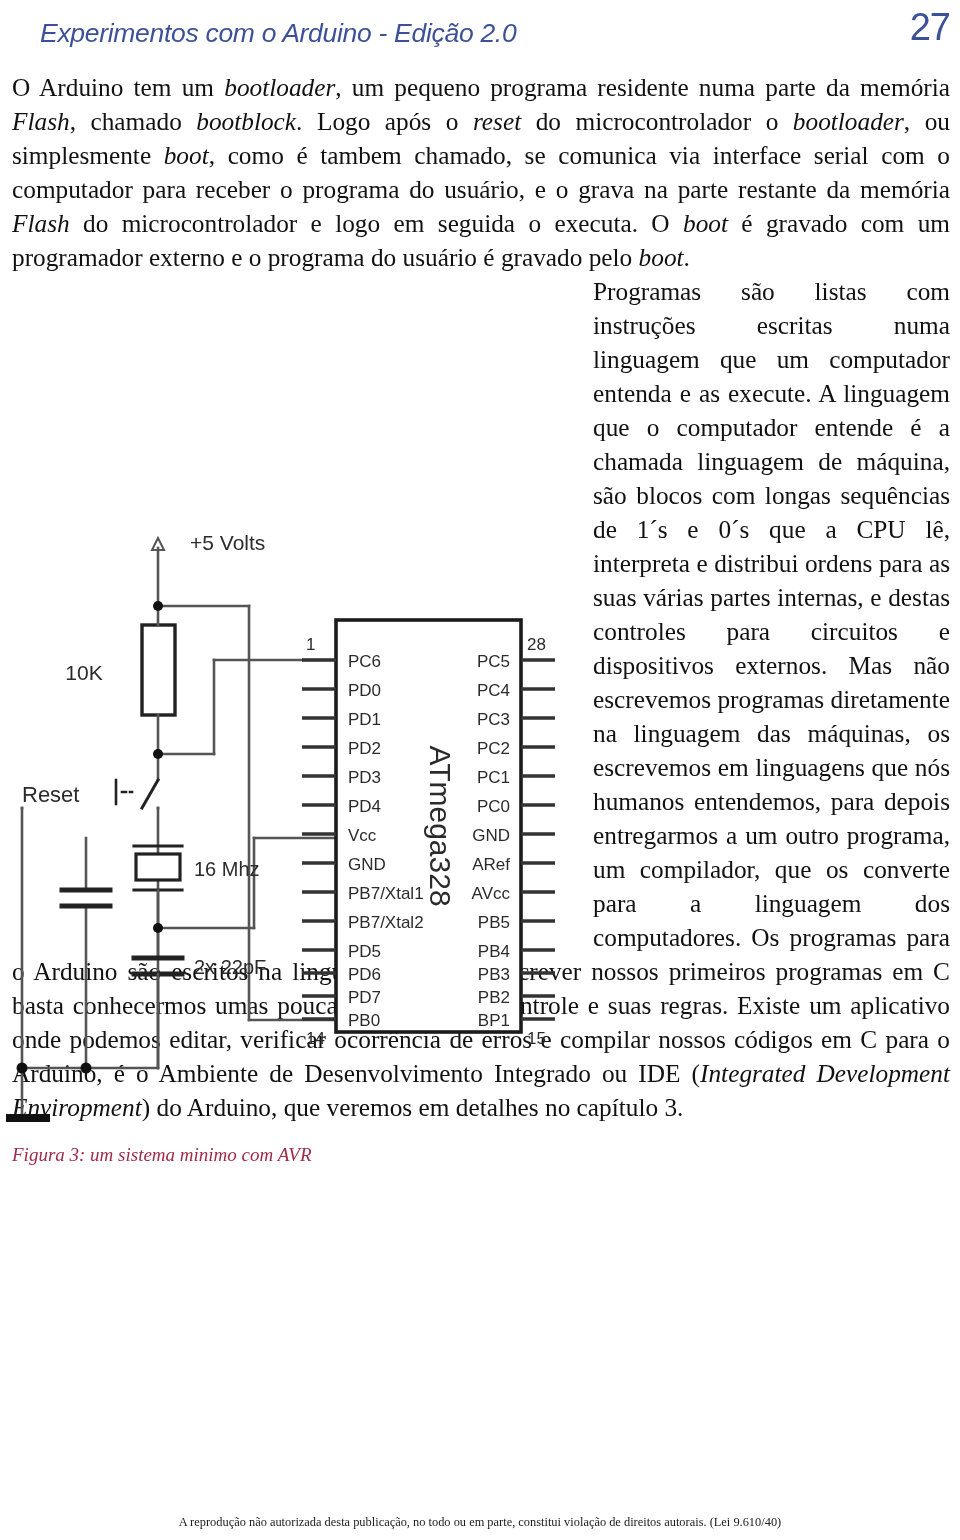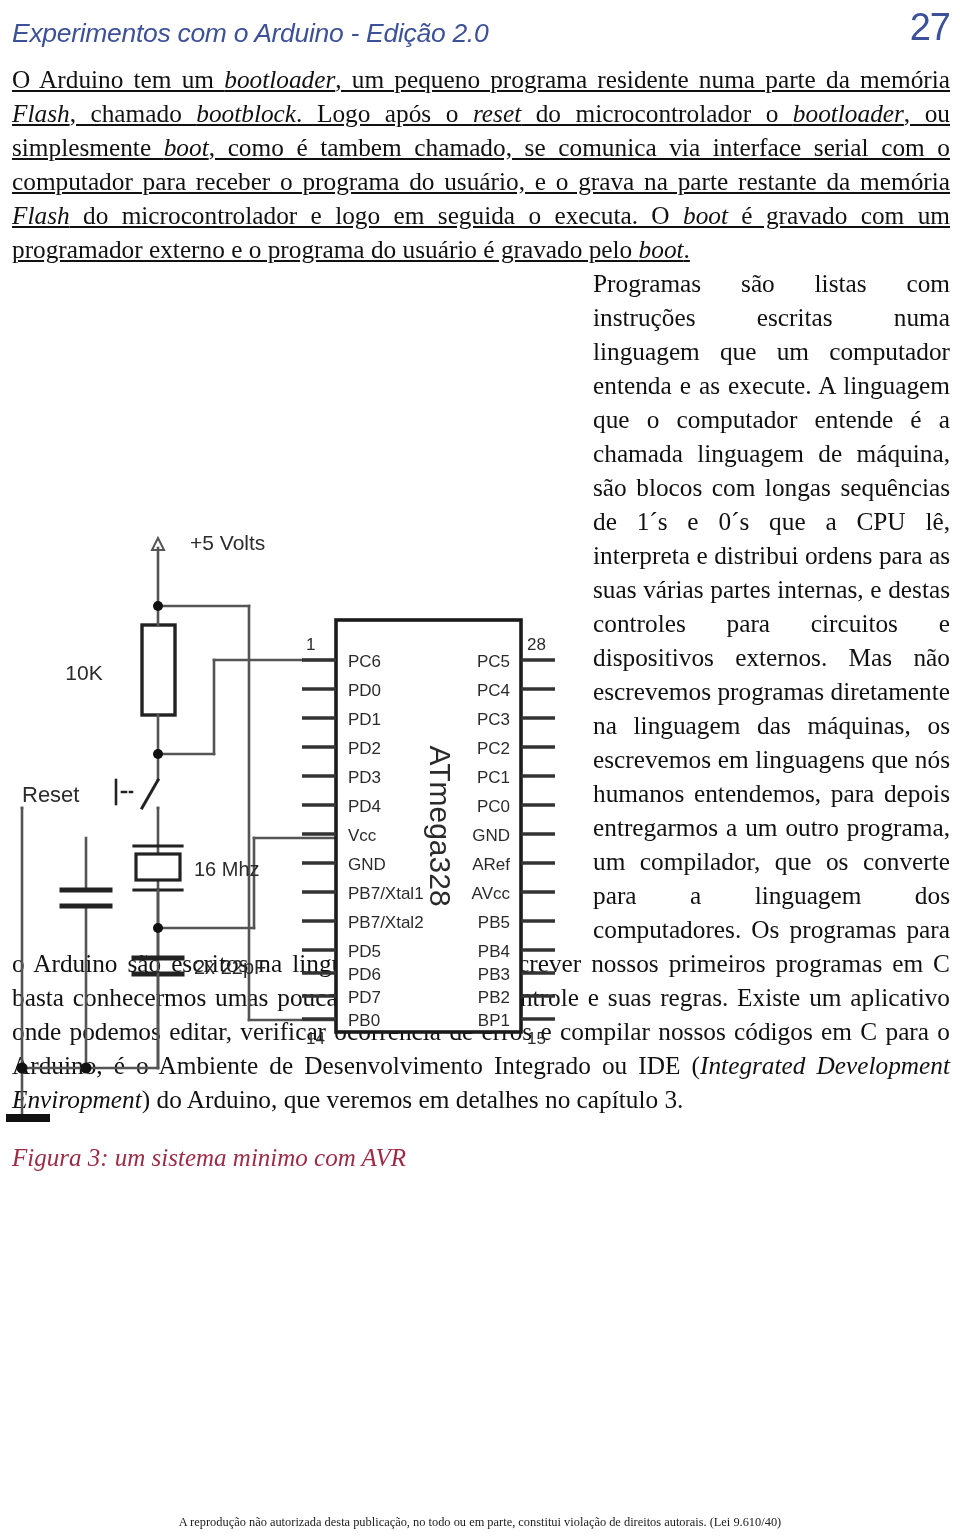--- a/index.html
+++ b/index.html
@@ -33,20 +33,21 @@
     box-sizing: border-box;
   }
   .header-title {
     font-family: "Liberation Sans", "DejaVu Sans", sans-serif;
     font-style: italic;
     font-size: 26.5px;
     letter-spacing: -0.3px;
     color: #3d5199;
     line-height: 1;
     white-space: nowrap;
+    margin-left: 28px;
   }
   .page-number {
     font-family: "Liberation Sans", "DejaVu Sans", sans-serif;
     font-size: 38px;
     color: #3d5199;
     line-height: 1;
     letter-spacing: -1px;
   }
 
   
@@ -55,22 +56,21 @@
     line-height: 1.345;
     text-align: justify;
     text-justify: inter-word;
     color: #111;
     margin: 0;
     padding: 0 2px 0 4px;
   }
   .body-text i { font-style: italic; }
 
   .para-top {
-    margin-top: 16px;
-    text-decoration: underline;
+    margin-top: 24px;
   }
 
   
   .figure-float {
     float: left;
     width: 585px;
     height: 680px;
     margin: 0;
     shape-outside: inset(0);
   }
@@ -96,21 +96,21 @@
     position: absolute;
     left: 0;
     top: 0;
   }
   .fig-caption {
     position: absolute;
     left: 6px;
     top: 636px;
     font-family: "Liberation Serif", "DejaVu Serif", serif;
     font-style: italic;
-    font-size: 25px;
+    font-size: 19px;
     color: #9e2a46;
     white-space: nowrap;
   }
 
   
   .section-heading {
     position: absolute;
     left: 6px;
     top: 1268px;
     font-family: "Liberation Serif", "DejaVu Serif", serif;

